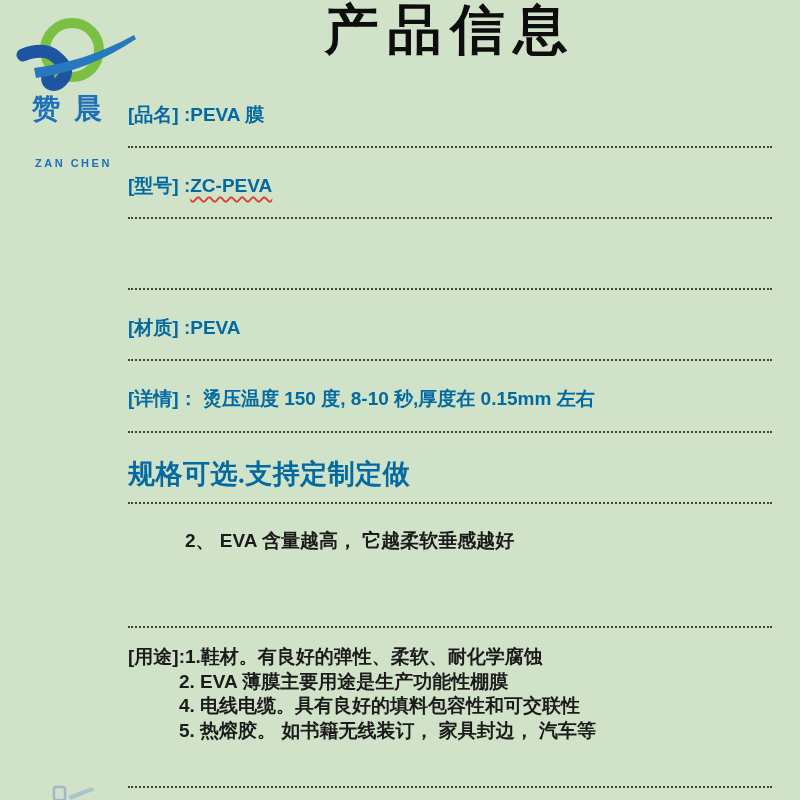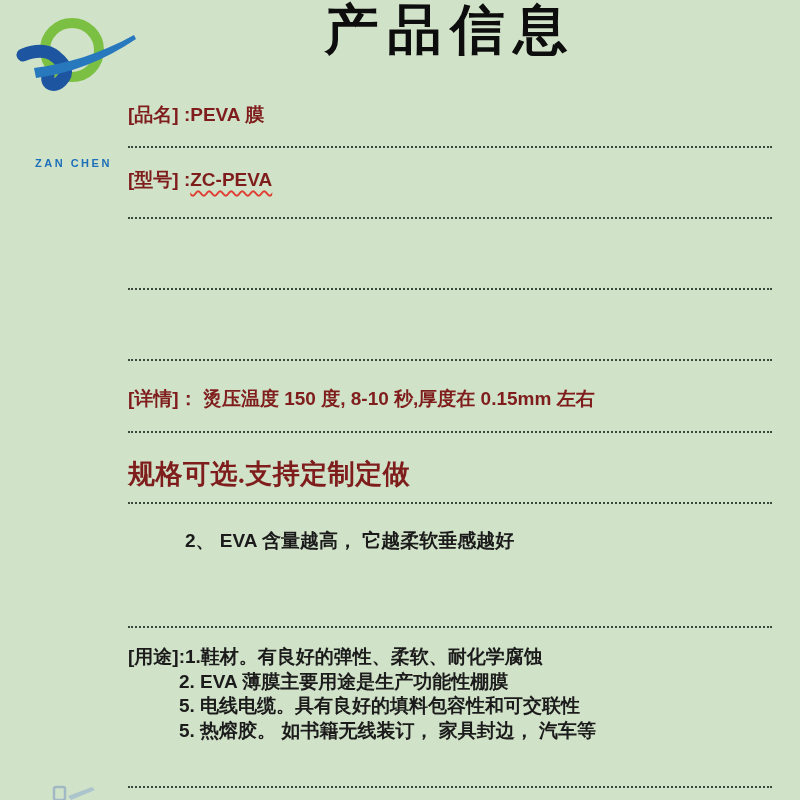--- a/index.html
+++ b/index.html
@@ -35,21 +35,21 @@
     position: absolute; top: -6px; left: 128px; width: 645px;
     text-align: center;
     font-family: "Liberation Serif", "DejaVu Serif", serif;
     font-weight: 900; font-size: 54px; letter-spacing: 9px;
     color: #0d0d0d; white-space: nowrap;
   }
 
   
   .row {
     position: absolute; left: 128px; width: 650px;
-    font-size: 19px; font-weight: 700; color: #7f1d1d;
+    font-size: 19px; font-weight: 700; color: #0369a1;
     white-space: nowrap;
   }
   .sep {
     position: absolute; left: 128px; width: 644px; height: 0;
     border-top: 2px dotted #3c473c;
   }
   .squiggle {
     text-decoration: underline;
     text-decoration-style: wavy;
     text-decoration-color: #e03c31;
@@ -77,58 +77,62 @@
 
   <div class="logo">
     <svg class="logo-mark" width="140" height="82" viewBox="0 0 140 82">
 
       <circle cx="64" cy="38" r="27" fill="none" stroke="#7cc043" stroke-width="10"></circle>
 
       <path d="M15,43 C28,38 40,38 48,45 C58,53 61,61 53,69 C47,75 38,73 40,64" fill="none" stroke="#1d55a0" stroke-width="13" stroke-linecap="round" stroke-linejoin="round"></path>
 
       <path d="M26,56 C58,52 92,42 126,23 L128,27 C96,49 60,62 28,66 Z" fill="#2878bd"></path>
     </svg>
+    <div class="logo-cn">赞晨</div>
     <div class="logo-en">ZAN CHEN</div>
   </div>
 
   <div class="doc-title">产品信息</div>
 
   <div class="row" style="top:102px">
     <span>[品名]</span><span> :</span><span>PEVA 膜</span>
   </div>
   <div class="sep" style="top:146px"></div>
 
-  <div class="row" style="top:167px">
+  <div class="row" style="top:173px">
     <span>[型号]</span><span> :</span><span class="squiggle">ZC-PEVA</span>
   </div>
   <div class="sep" style="top:217px"></div>
 
   <div class="sep" style="top:288px"></div>
 
+  <div class="row" style="top:315px">
+    <span>[材质]</span><span> :</span><span>PEVA</span>
+  </div>
   <div class="sep" style="top:359px"></div>
 
   <div class="row" style="top:386px">
     <span>[详情]</span><span>： </span><span>烫压温度 150 度, 8-10 秒,厚度在 0.15mm 左右</span>
   </div>
   <div class="sep" style="top:431px"></div>
 
   <div class="row note-row" style="top:456px">规格可选.支持定制定做</div>
   <div class="sep" style="top:502px"></div>
 
   <div class="block formation" style="top:528px">
     <div class="bline indent-f">2、 EVA 含量越高， 它越柔软垂感越好</div>
   </div>
   <div class="sep" style="top:626px"></div>
 
   <div class="block usage" style="top:645px">
     <div class="bline">
       <span>[用途]</span><span>:</span><span>1.鞋材。有良好的弹性、柔软、耐化学腐蚀</span>
     </div>
     <div class="bline indent-u">2. EVA 薄膜主要用途是生产功能性棚膜</div>
-    <div class="bline indent-u">5. 电线电缆。具有良好的填料包容性和可交联性</div>
+    <div class="bline indent-u">4. 电线电缆。具有良好的填料包容性和可交联性</div>
     <div class="bline indent-u">5. 热熔胶。 如书籍无线装订， 家具封边， 汽车等</div>
   </div>
   <div class="sep" style="top:786px"></div>
 
   <svg class="watermark" width="46" height="16" viewBox="0 0 46 16">
     <rect x="2" y="3" width="11" height="13" rx="2" fill="none" stroke="#7d98c4" stroke-width="2.5"></rect>
     <path d="M16,12 L40,3 L43,6 L19,16 Z" fill="#8fadd0"></path>
   </svg>
 
 </div>

